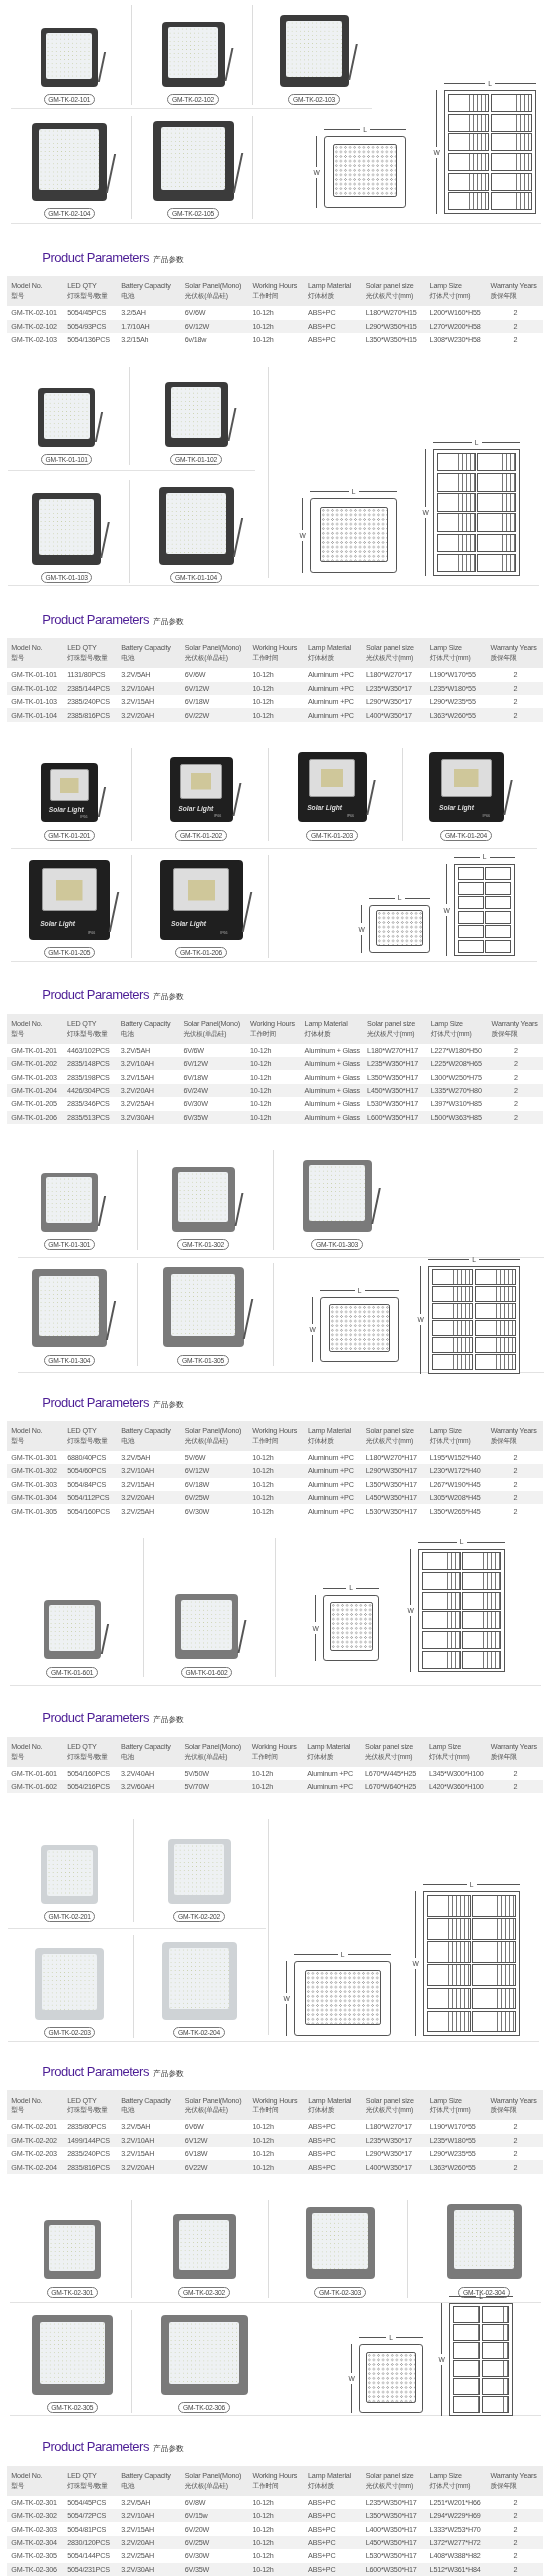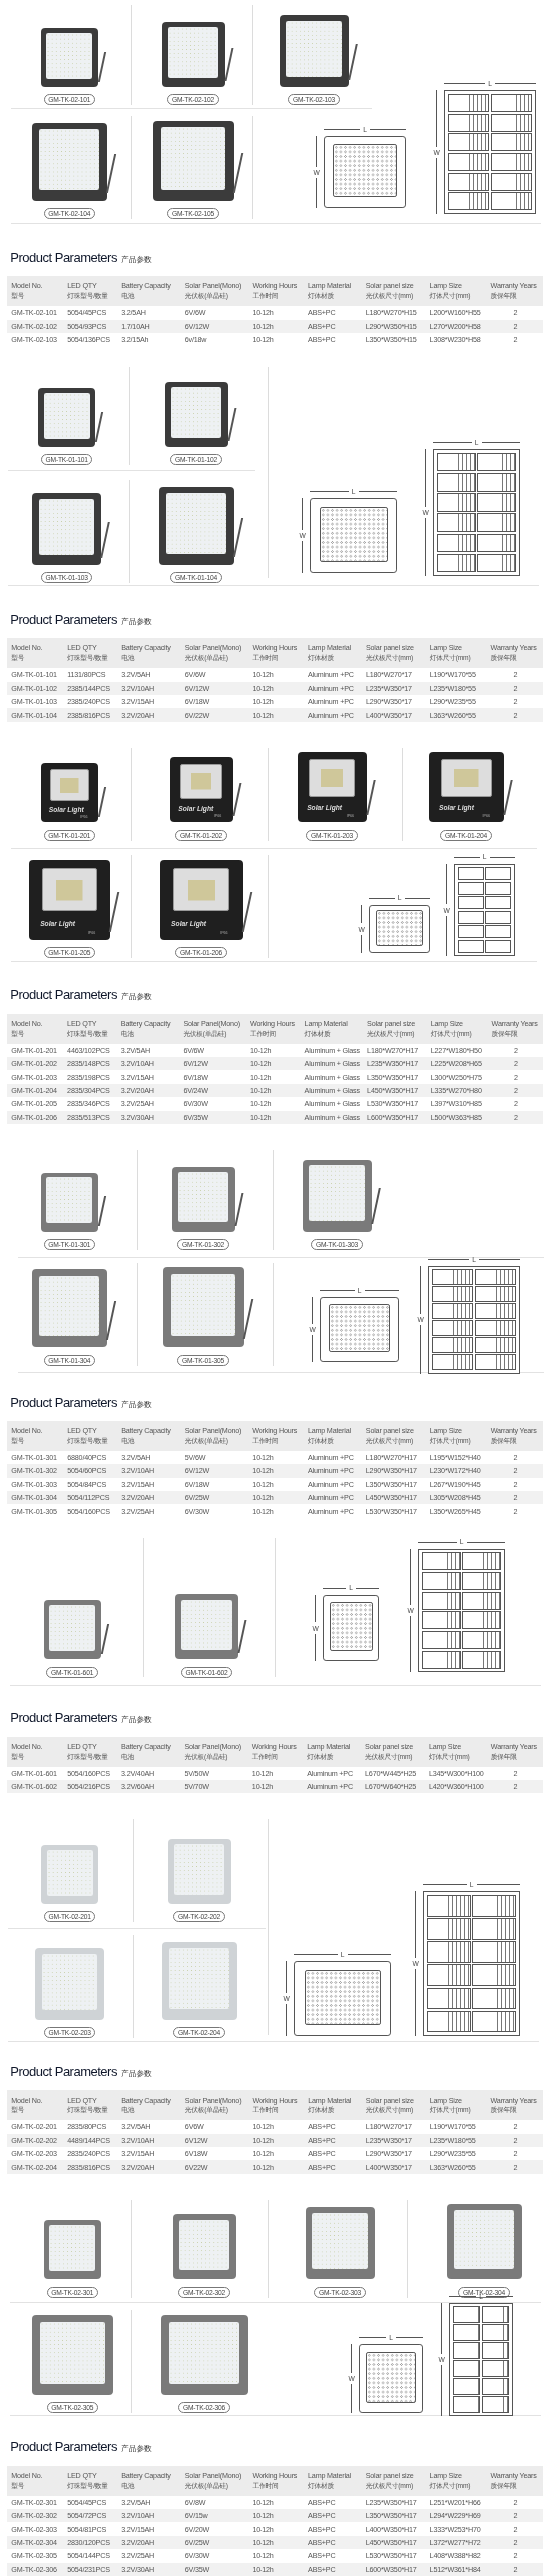--- a/index.html
+++ b/index.html
@@ -33,21 +33,21 @@
   .outline { position: absolute; left: 11.3px; top: 10.3px; right: 0; bottom: 0; border: 0.8px solid #555; border-radius: 3.1px; background: #fff; }
   .outline .inner { position: absolute; left: 10%; top: 10%; right: 10%; bottom: 14%; border: 0.5px solid #555; border-radius: 2.1px;
     background-image: radial-gradient(circle, #fff 0.8px, #555 1px, transparent 1.3px); background-size: 4.6px 4.6px; }
   .panel { position: absolute; left: 11.3px; top: 10.3px; right: 0; bottom: 0; border: 0.8px solid #555; background: #fff; padding: 2.6px;
     display: grid; grid-template-columns: 1fr 1fr; grid-template-rows: repeat(6, 1fr); gap: 1.5px; }
   .panel div { border: 0.5px solid #555;
     background-image: repeating-linear-gradient(90deg, transparent 0, transparent 3.6px, #777 3.6px, #777 4.1px); }
 
   .params { padding: 0 0 0 0; }
   .params-title { display: flex; align-items: baseline; gap: 4.1px; padding-left: 10.3px; }
-  .params-title .en { font-size: 13px; color: #0f172a; letter-spacing: -0.5px; font-family: "Liberation Sans Narrow", "Liberation Sans", sans-serif; }
+  .params-title .en { font-size: 13px; color: #4c1d95; letter-spacing: -0.5px; font-family: "Liberation Sans Narrow", "Liberation Sans", sans-serif; margin-left: 32px; }
   .params-title .cn { font-size: 7.7px; color: #333; }
   table.spec { margin-left: 7.2px; width: 536px; border-collapse: collapse; margin-top: 11.3px; font-family: "Liberation Sans Narrow", "Liberation Sans", sans-serif; }
   table.spec th { background: #ececec; text-align: left; font-weight: normal; font-size: 7.2px; color: #555; padding: 5.2px 3.1px 5.2px 4.1px; line-height: 9.8px; vertical-align: top; letter-spacing: -0.2px; }
   table.spec th .cn { display: block; font-size: 6.7px; }
   table.spec td { font-size: 7.2px; color: #555; padding: 0 3.1px 0 4.1px; height: 13.4px; letter-spacing: -0.2px; white-space: nowrap; }
   table.spec tr.alt td { background: #f1f1f1; }
   table.spec td.w { text-align: center; }
 </style>
 </head>
 <body>
@@ -493,21 +493,21 @@
               <td class="">3.2V/15AH</td>
               <td class="">6V/18W</td>
               <td class="">10-12h</td>
               <td class="">Aluminum + Glass</td>
               <td class="">L350*W350*H17</td>
               <td class="">L300*W250*H75</td>
               <td class="w">2</td>
             </tr>
             <tr class="alt">
               <td class="">GM-TK-01-204</td>
-              <td class="">2835/304PCS</td>
+              <td class="">4426/304PCS</td>
               <td class="">3.2V/20AH</td>
               <td class="">6V/24W</td>
               <td class="">10-12h</td>
               <td class="">Aluminum + Glass</td>
               <td class="">L450*W350*H17</td>
               <td class="">L335*W270*H80</td>
               <td class="w">2</td>
             </tr>
             <tr class="">
               <td class="">GM-TK-01-205</td>
@@ -905,21 +905,21 @@
               <td class="">3.2V/5AH</td>
               <td class="">6V6W</td>
               <td class="">10-12h</td>
               <td class="">ABS+PC</td>
               <td class="">L180*W270*17</td>
               <td class="">L190*W170*55</td>
               <td class="w">2</td>
             </tr>
             <tr class="alt">
               <td class="">GM-TK-02-202</td>
-              <td class="">4489/144PCS</td>
+              <td class="">1499/144PCS</td>
               <td class="">3.2V/10AH</td>
               <td class="">6V12W</td>
               <td class="">10-12h</td>
               <td class="">ABS+PC</td>
               <td class="">L235*W350*17</td>
               <td class="">L235*W180*55</td>
               <td class="w">2</td>
             </tr>
             <tr class="">
               <td class="">GM-TK-02-203</td>

